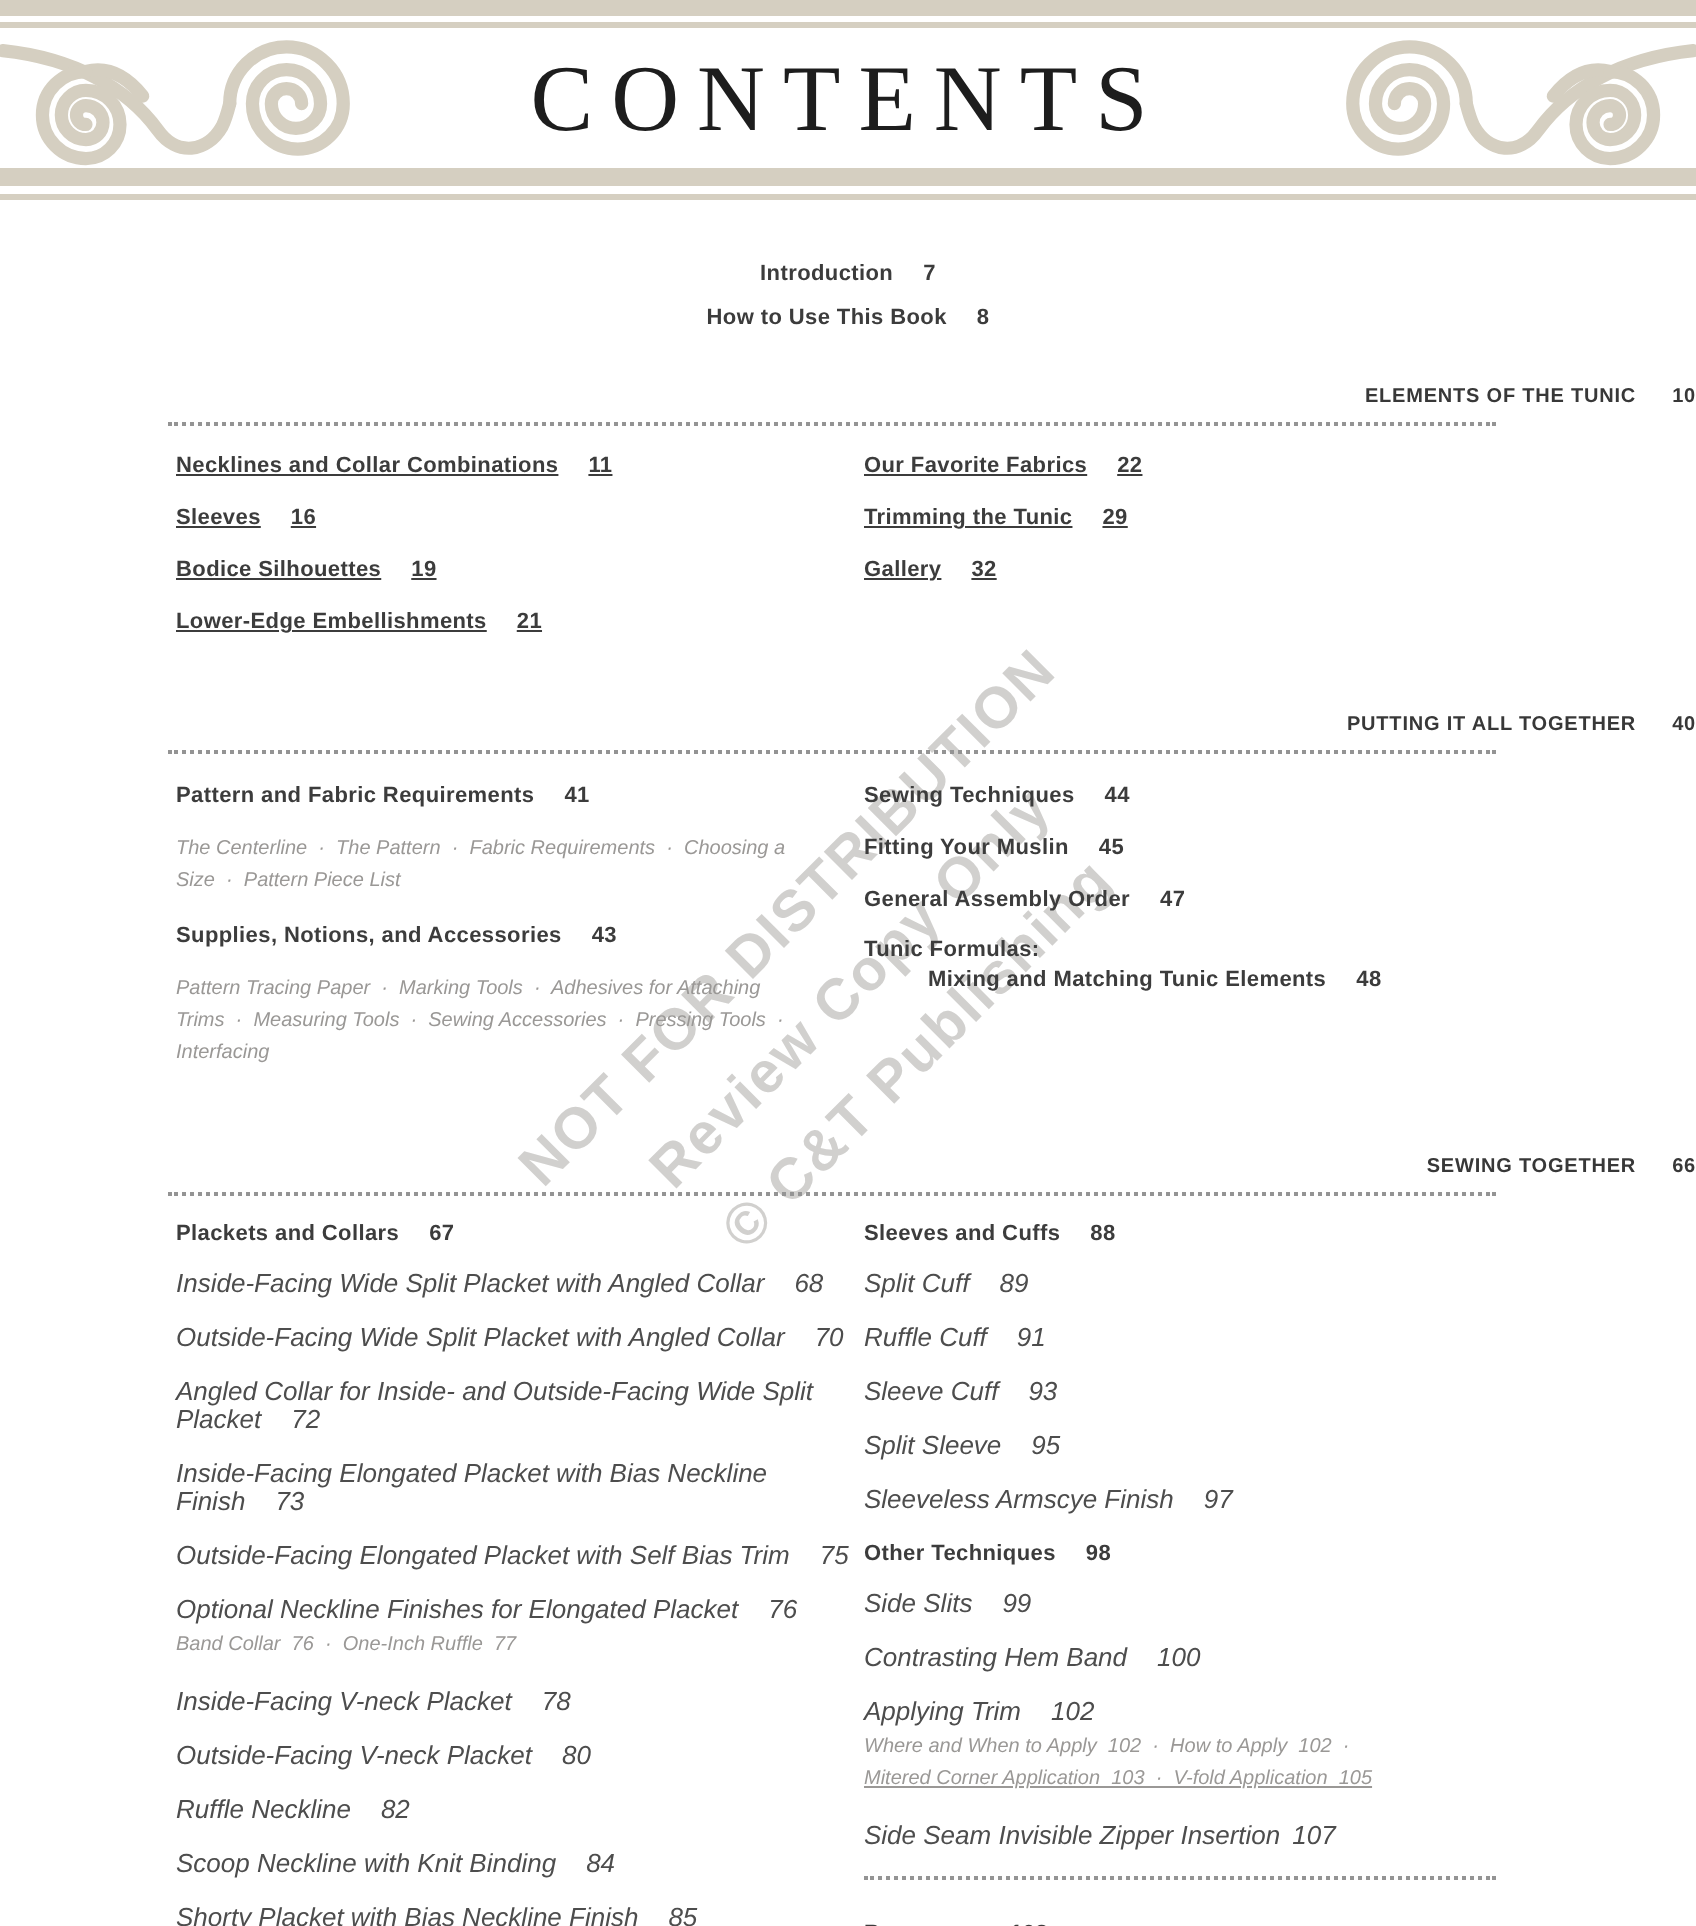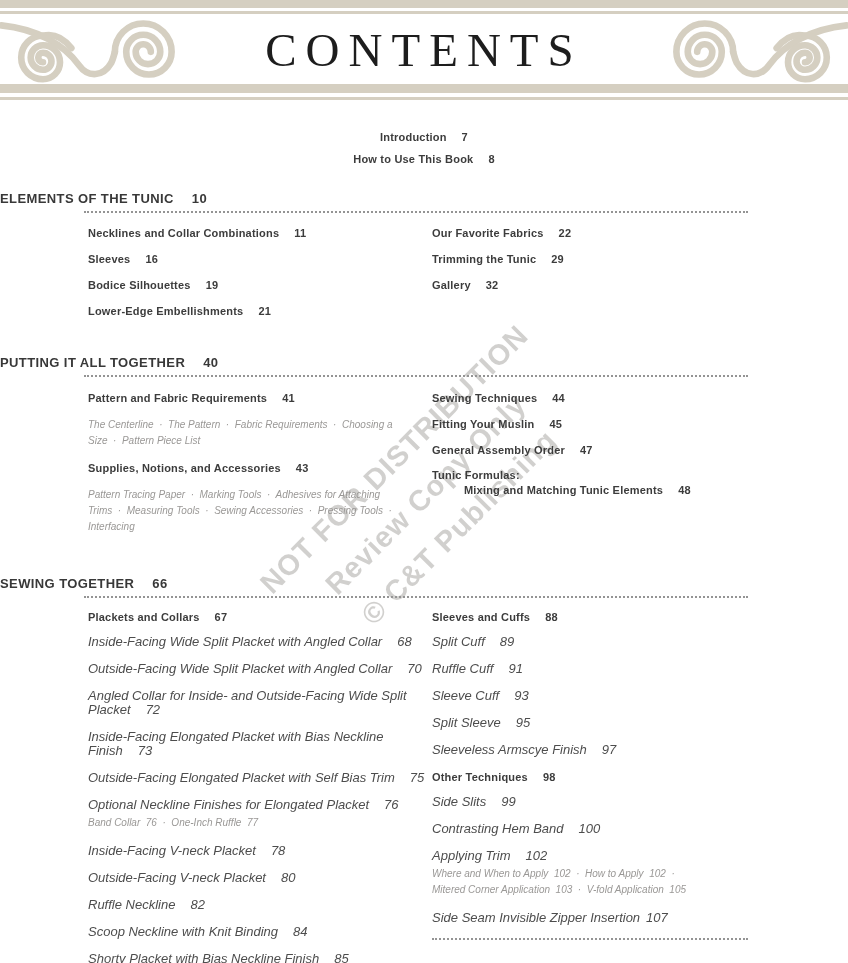--- a/index.html
+++ b/index.html
@@ -36,21 +36,21 @@
     line-height:47px;color:rgba(135,131,126,0.38);
     z-index:0;white-space:nowrap;
   }
   .content{position:relative;z-index:1;}
 
   
   .intro{text-align:center;margin-top:26px;}
   .intro .row{line-height:22px;}
   .brow{font-weight:bold;font-size:11px;letter-spacing:0.2px;color:#3c3c3c;}
   .section-head{
-    text-align:left;font-weight:bold;font-size:13px;letter-spacing:0.4px;
+    text-align:right;font-weight:bold;font-size:10px;letter-spacing:0.4px;
     color:#383838;line-height:15px;margin-bottom:5px;
   }
   .section-head .pg{margin-left:18px;}
   .dotted{height:0;border-top:2px dotted #949494;margin-left:84px;margin-right:100px;}
   .cols{display:grid;grid-template-columns:344px 1fr;padding-left:88px;padding-right:100px;box-sizing:border-box;}
   .pg{margin-left:15px;}
   .row{line-height:14px;}
   .s1 .row{margin-bottom:12px;}
   .irow{font-style:italic;font-size:13px;color:#4d4d4d;line-height:14px;margin-bottom:13px;}
   .sub{
@@ -58,21 +58,21 @@
     margin-top:3px;white-space:pre-wrap;max-width:312px;
   }
   .group{margin-bottom:12px;}
   .group .sub{margin-bottom:0;}
   .btitle{margin-bottom:11px;}
   .formula .l2{line-height:19.5px;padding-left:32px;}
   .dotted-right{height:0;border-top:2px dotted #949494;margin:13px 0 20px 0;}
   .back .brow{margin-bottom:9px;}
 
   #sec1-head{margin-top:21px;}
-  #sec1-cols{padding-top:13px;}
+  #sec1-cols{padding-top:13px;text-decoration:underline;}
   #sec2-head{margin-top:25px;}
   #sec2-cols{padding-top:14px;}
   #sec2-cols .row{margin-bottom:12px;}
   #sec3-head{margin-top:29px;}
   #sec3-cols{padding-top:12px;}
 </style>
 </head>
 <body>
 
 <div class="band">
@@ -179,21 +179,21 @@
       <div class="irow"><span>Split Cuff</span><span class="pg">89</span></div>
       <div class="irow"><span>Ruffle Cuff</span><span class="pg">91</span></div>
       <div class="irow"><span>Sleeve Cuff</span><span class="pg">93</span></div>
       <div class="irow"><span>Split Sleeve</span><span class="pg">95</span></div>
       <div class="irow"><span>Sleeveless Armscye Finish</span><span class="pg">97</span></div>
       <div class="row brow btitle"><span>Other Techniques</span><span class="pg">98</span></div>
       <div class="irow"><span>Side Slits</span><span class="pg">99</span></div>
       <div class="irow"><span>Contrasting Hem Band</span><span class="pg">100</span></div>
       <div class="irow"><span>Applying Trim</span><span class="pg">102</span>
         <div class="sub">Where and When to Apply  102  ·  How to Apply  102  ·</div>
-        <div class="sub" style="margin-top:0;">Mitered Corner Application  103  ·  V-fold Application  105</div>
+        <div class="sub" style="margin-top:0;text-decoration:underline;">Mitered Corner Application  103  ·  V-fold Application  105</div>
       </div>
       <div class="irow"><span>Side Seam Invisible Zipper Insertion</span><span class="pg" style="margin-left:6px;">107</span></div>
       <div class="dotted-right"></div>
       <div class="back">
         <div class="row brow"><span>Resources</span><span class="pg">108</span></div>
 
       </div>
     </div>
   </div>
 

